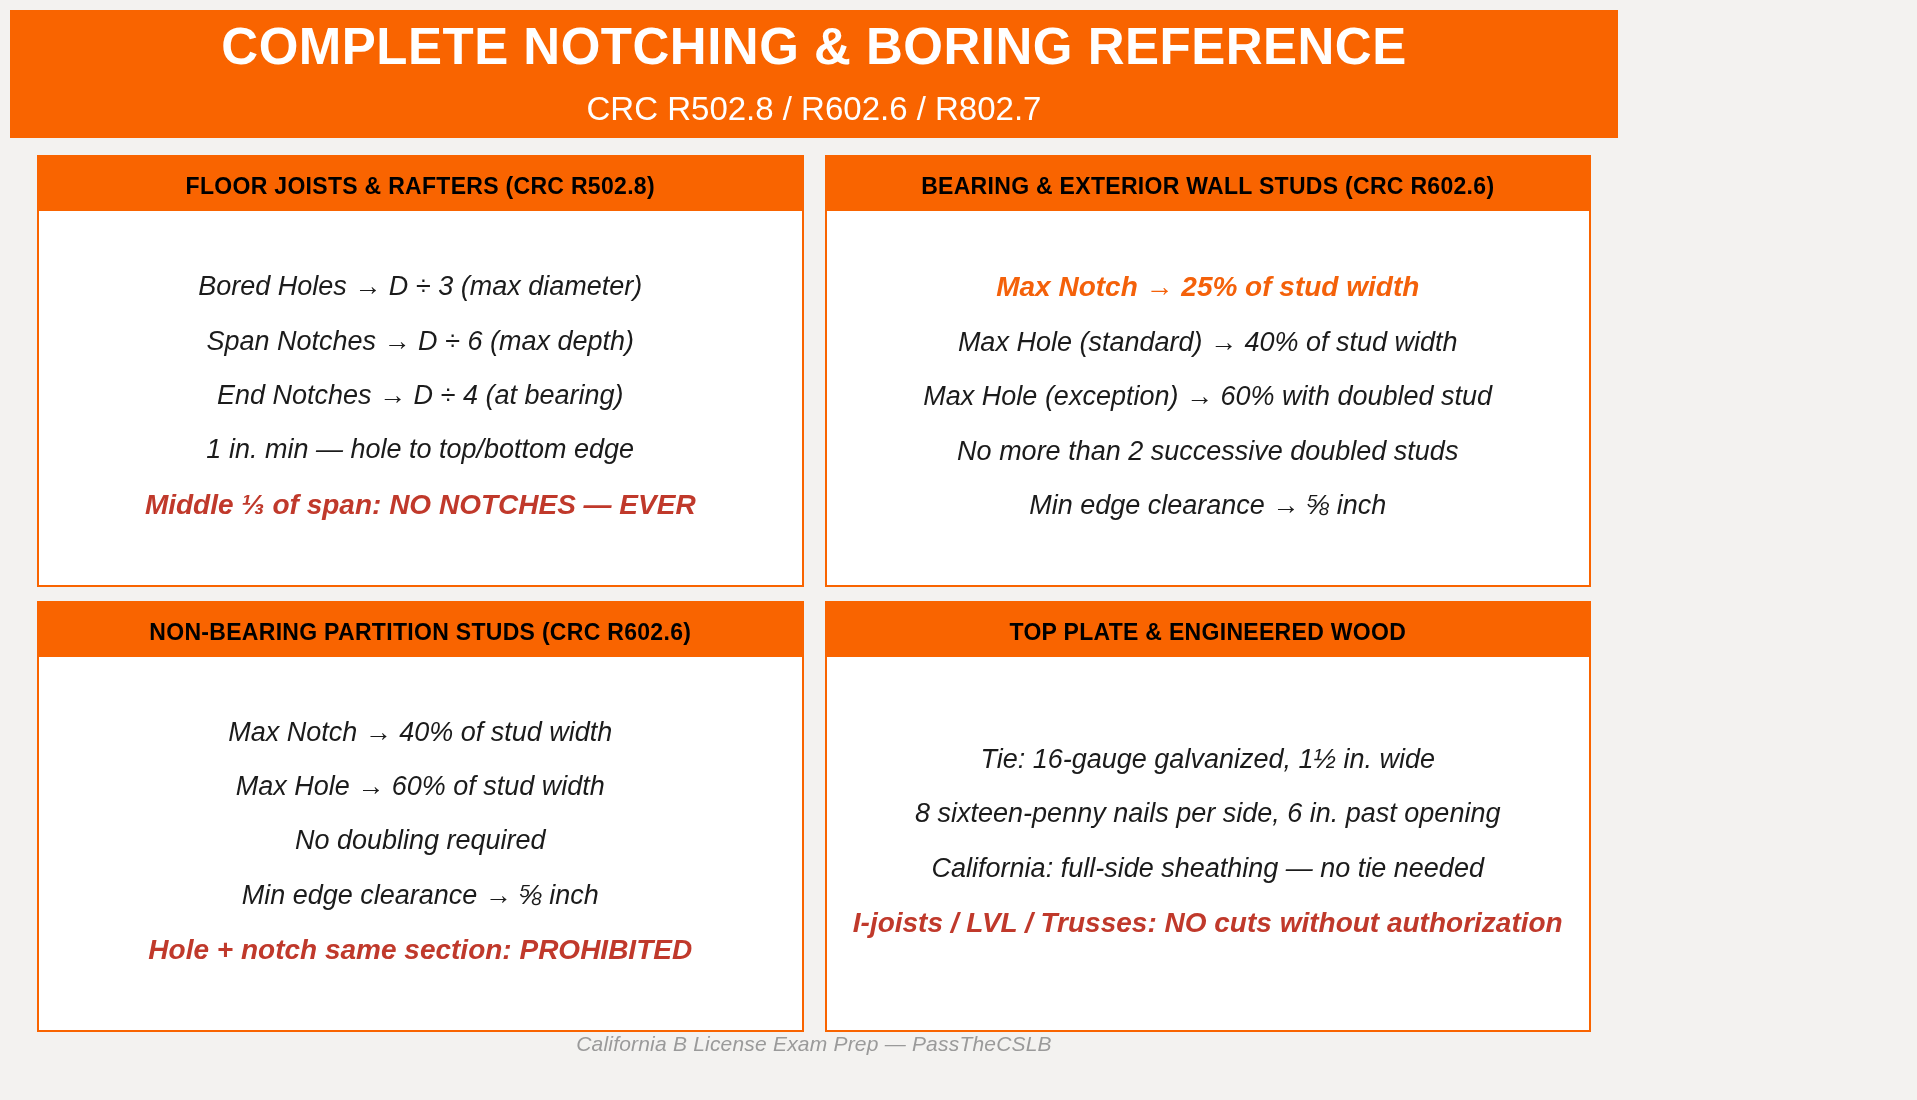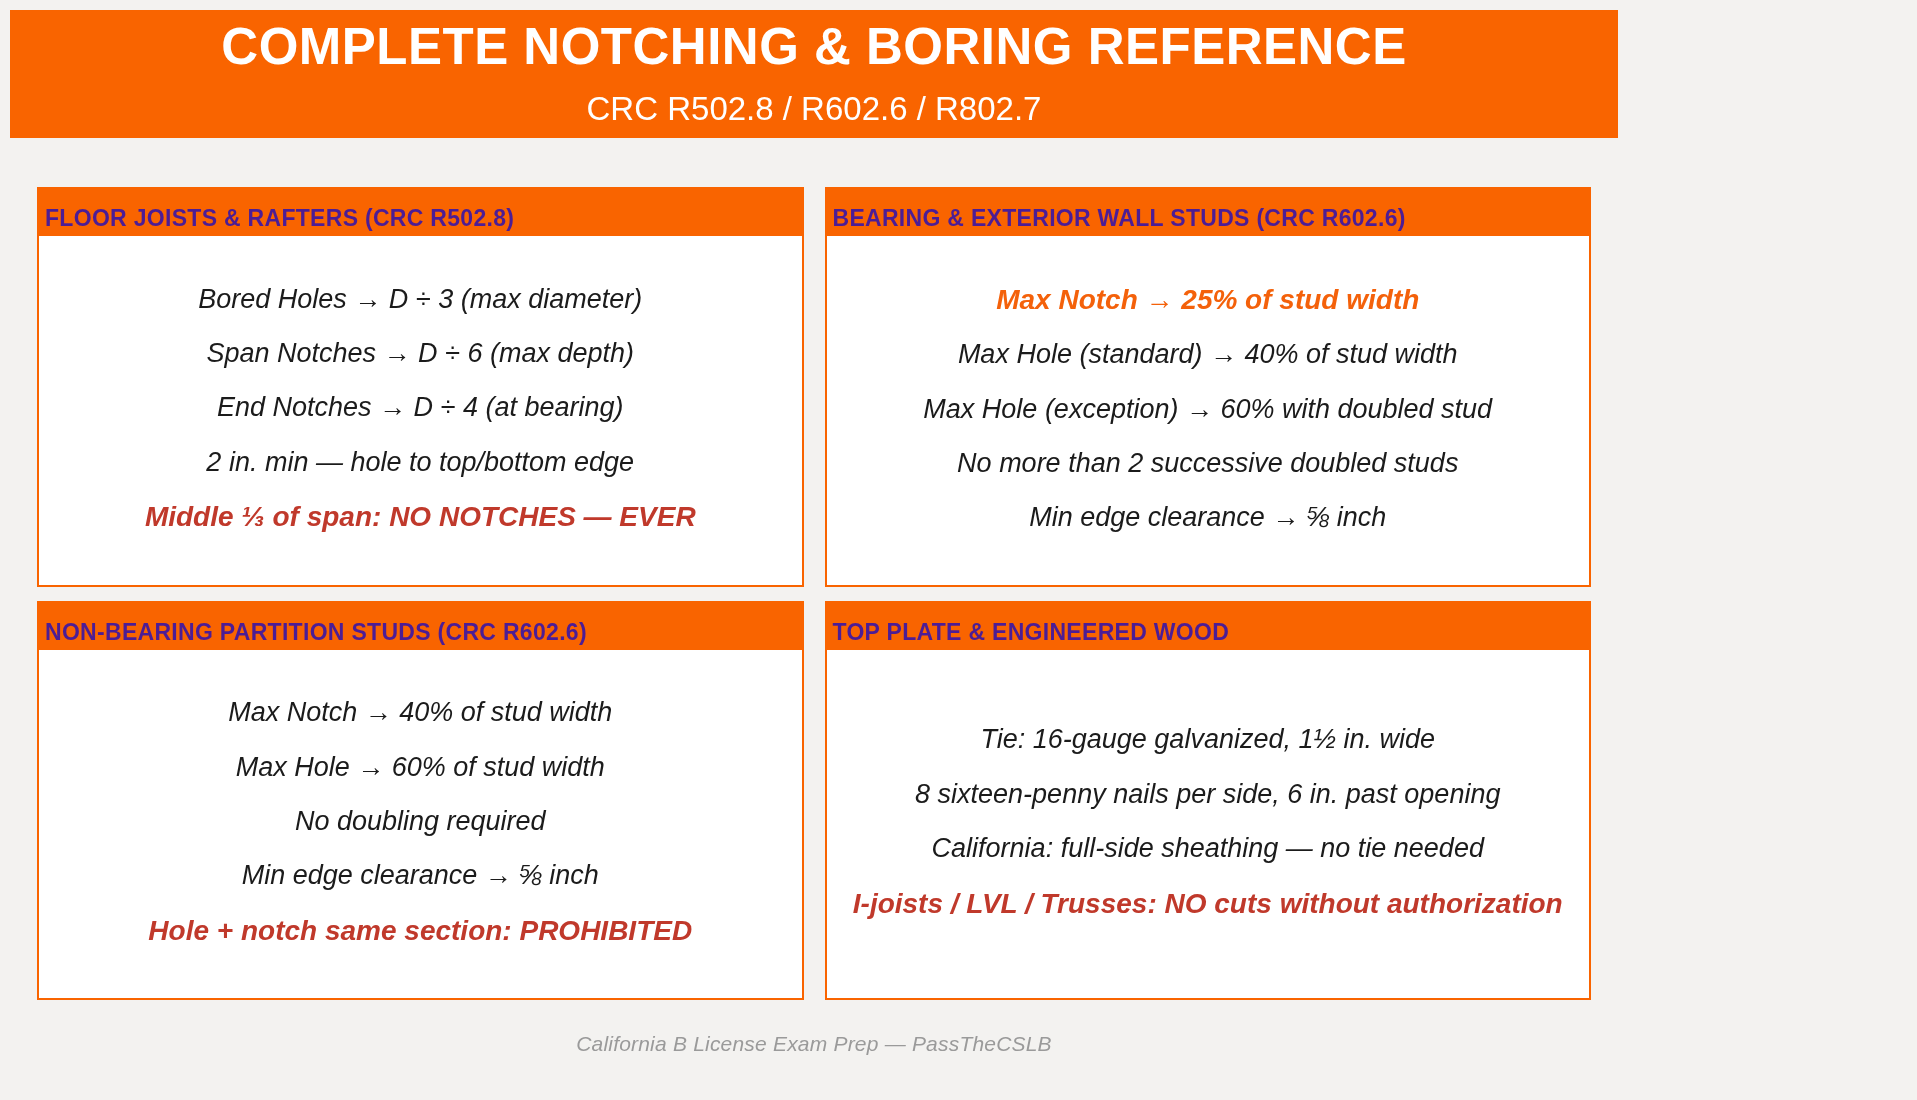--- a/index.html
+++ b/index.html
@@ -15,21 +15,20 @@
     overflow: hidden;
   }
 
   .card {
     width: 1628px;
     height: 1100px;
     box-sizing: border-box;
     padding: 10px 10px 0 10px;
     display: flex;
     flex-direction: column;
-    gap: 32px;
   }
 
   
   .banner {
     background: #f96400;
     flex: 0 0 auto;
     height: 128px;
     box-sizing: border-box;
     display: flex;
     flex-direction: column;
@@ -71,25 +70,26 @@
   .panel {
     border: 2px solid #f96400;
     background: #ffffff;
     display: flex;
     flex-direction: column;
     box-sizing: border-box;
     overflow: hidden;
   }
   .panel-header {
     background: #f96400;
-    color: #4c1d95;
+    color: #000000;
     font-size: 23px;
     font-weight: bold;
     letter-spacing: 0.3px;
-    padding: 18px 8px 4px 8px;
+    text-align: center;
+    padding: 18px 8px 11px 8px;
     margin: -2px -2px 0 -2px;
     white-space: nowrap;
     overflow: hidden;
   }
   .panel-body {
     flex: 1 1 auto;
     display: flex;
     flex-direction: column;
     justify-content: center;
     align-items: center;
@@ -140,21 +140,21 @@
   </div>
 
   <div class="grid">
 
     <div class="panel">
       <div class="panel-header">FLOOR JOISTS &amp; RAFTERS  (CRC R502.8)</div>
       <div class="panel-body">
         <div class="line">Bored Holes  →  D ÷ 3   (max diameter)</div>
         <div class="line">Span Notches  →  D ÷ 6   (max depth)</div>
         <div class="line">End Notches  →  D ÷ 4   (at bearing)</div>
-        <div class="line">2 in. min  —  hole to top/bottom edge</div>
+        <div class="line">1 in. min  —  hole to top/bottom edge</div>
         <div class="line accent-red">Middle ⅓ of span:  NO NOTCHES  —  EVER</div>
       </div>
     </div>
 
     <div class="panel">
       <div class="panel-header">BEARING &amp; EXTERIOR WALL STUDS  (CRC R602.6)</div>
       <div class="panel-body">
         <div class="line accent-orange">Max Notch  →  25%  of stud width</div>
         <div class="line">Max Hole (standard)  →  40%  of stud width</div>
         <div class="line">Max Hole (exception)  →  60%  with doubled stud</div>

